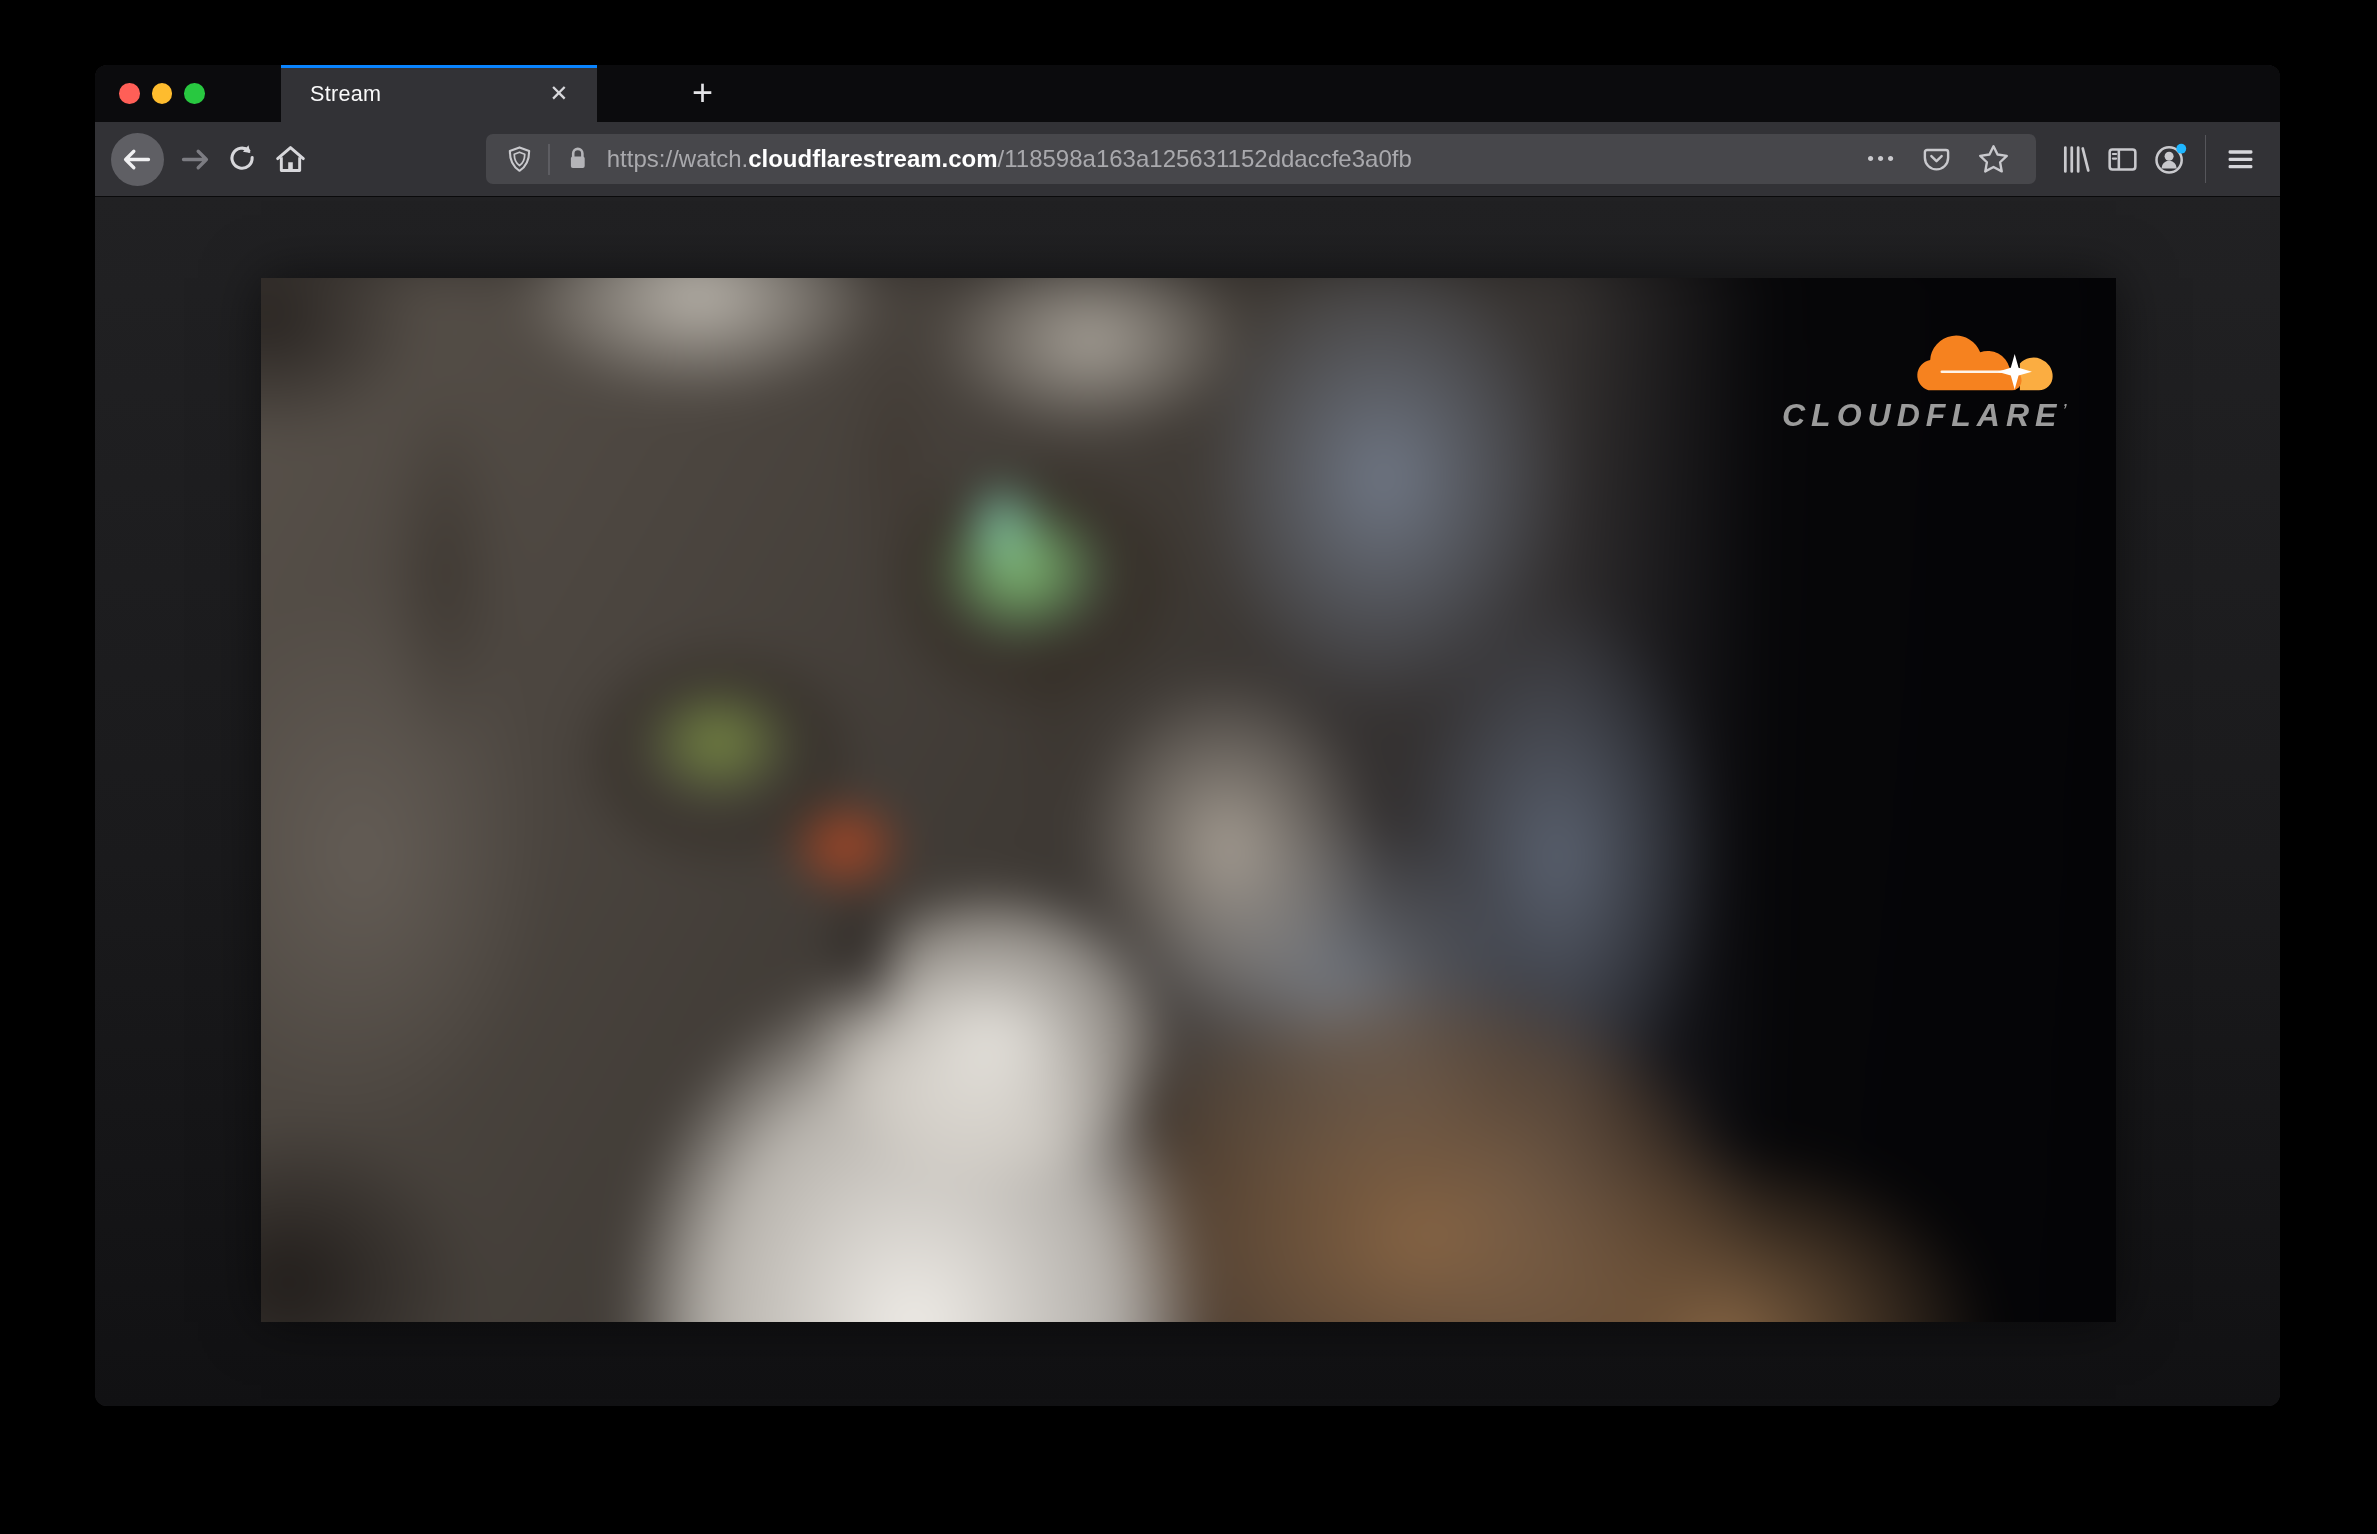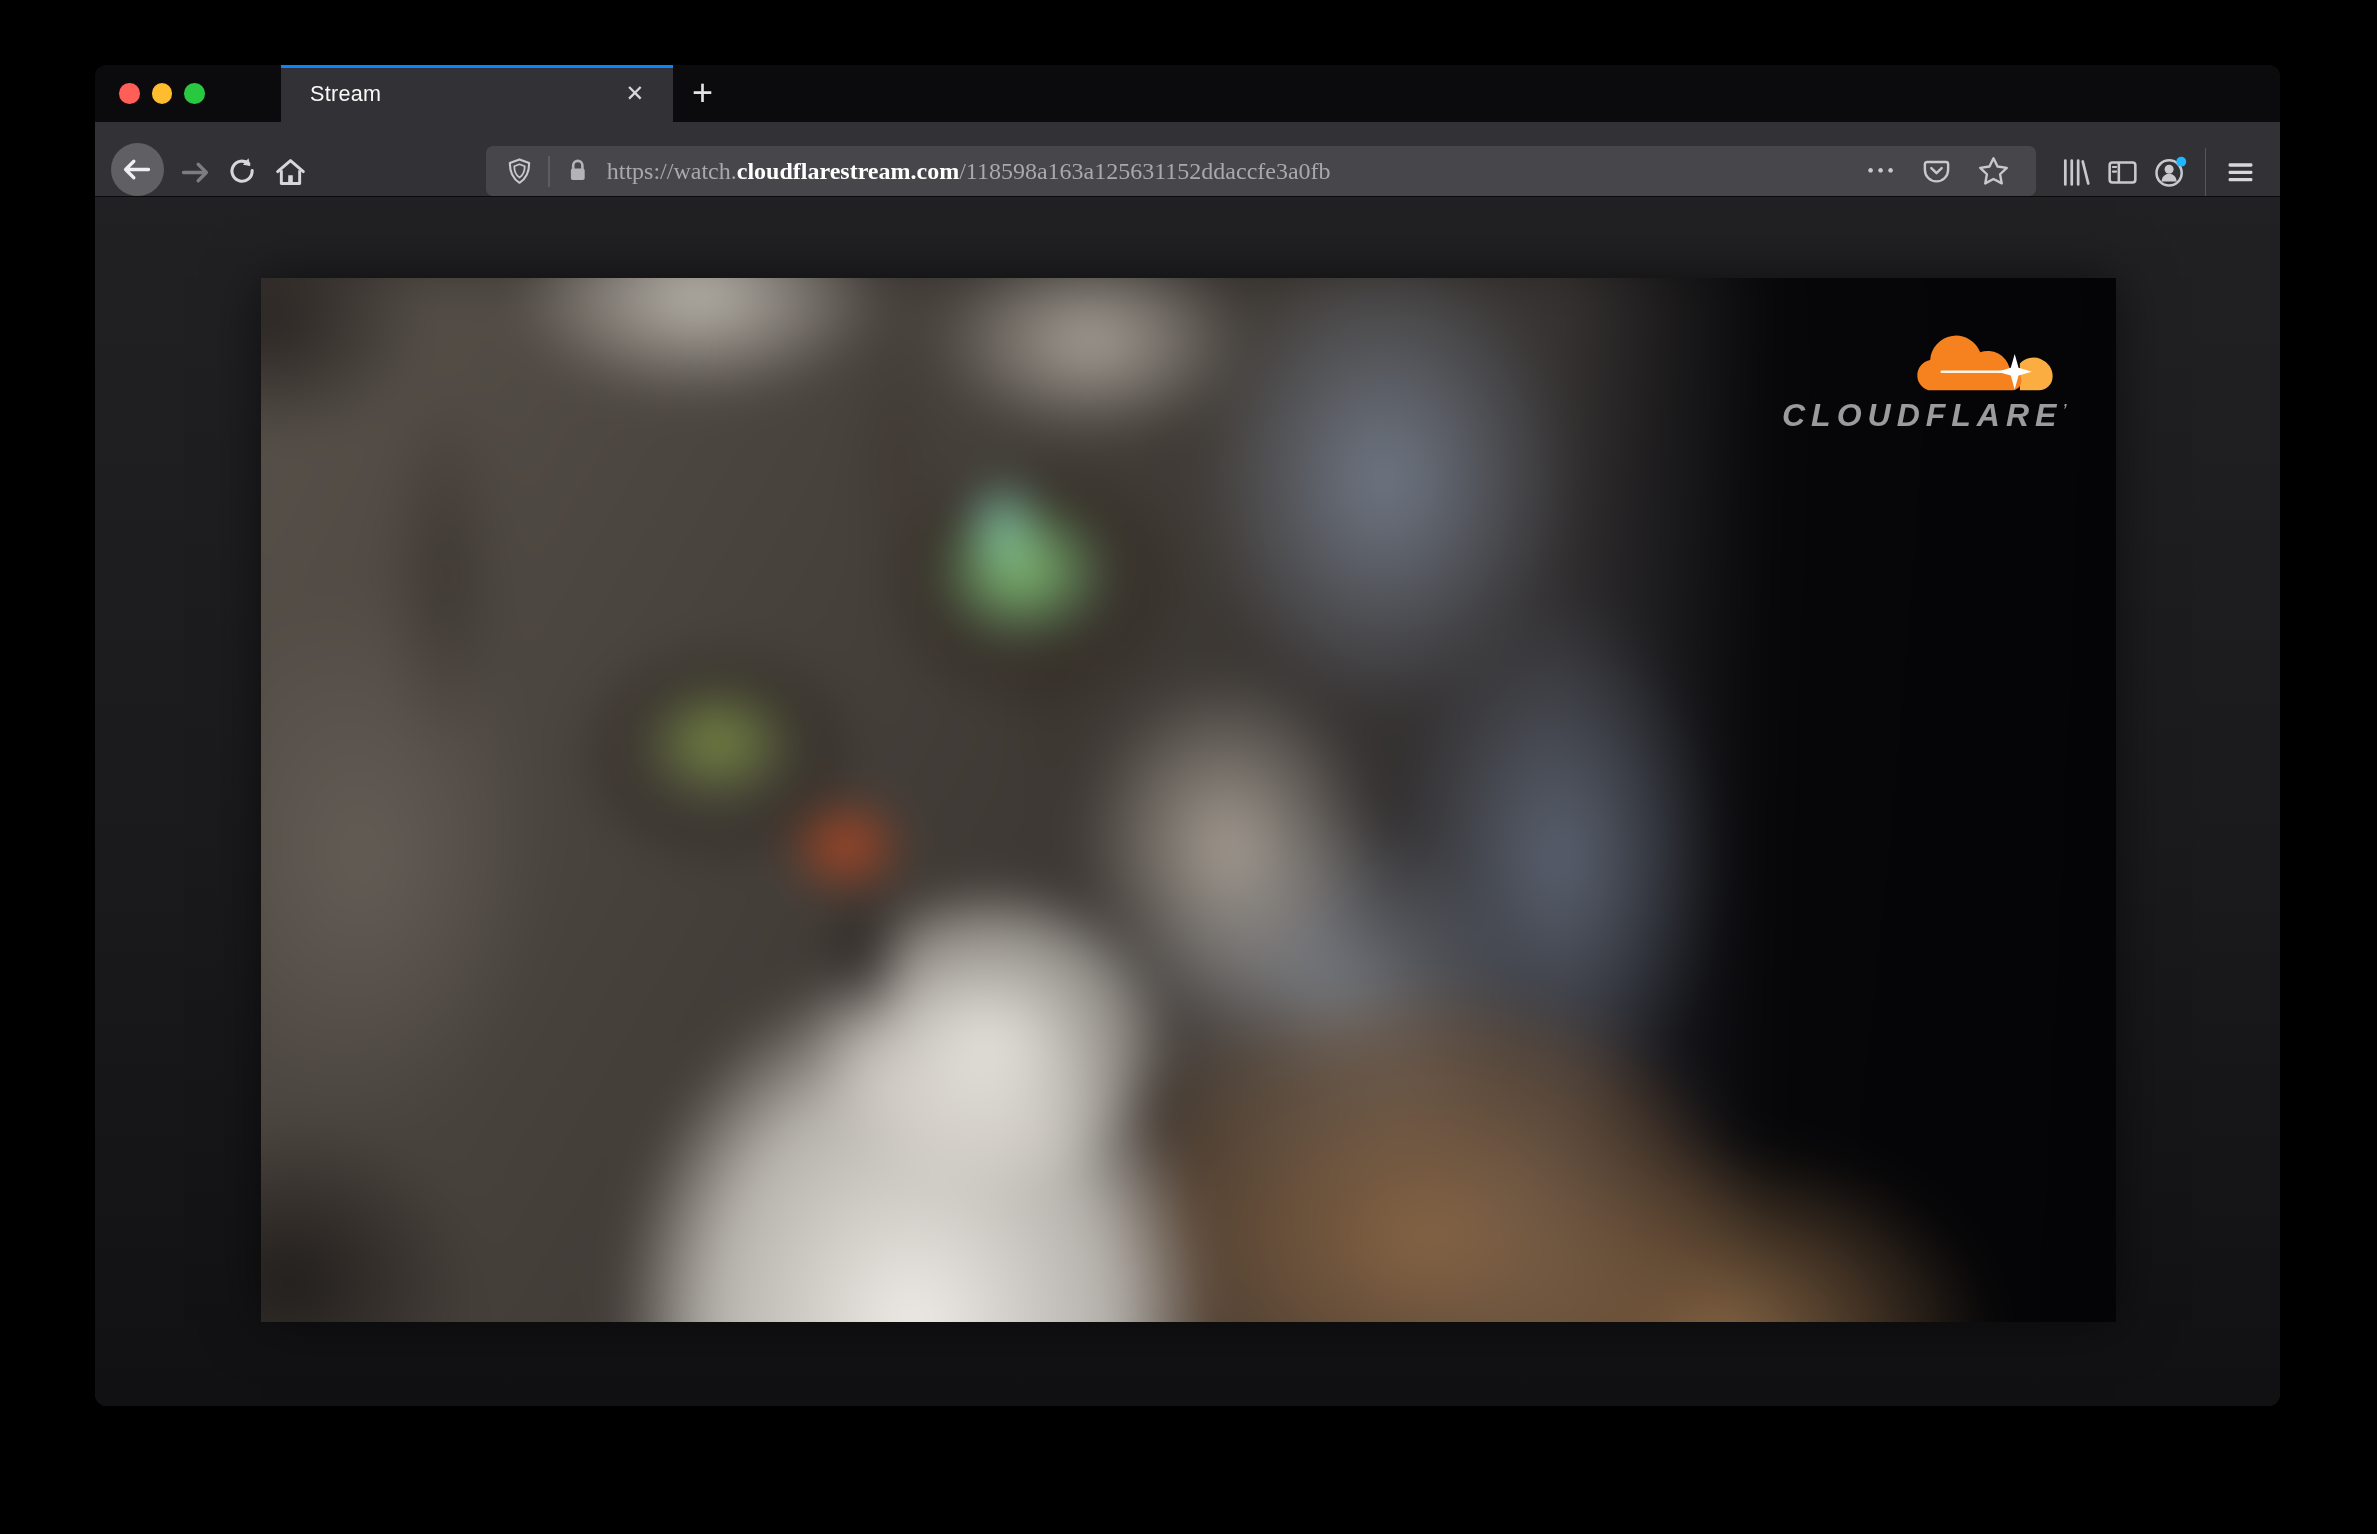--- a/index.html
+++ b/index.html
@@ -12,33 +12,33 @@
              box-shadow:0 17px 69px rgba(0,0,0,0.8); }
 
   
   .tabstrip { position:relative; height:57px; background:#0b0b0d; }
   .traffic { position:absolute; left:24px; top:18px; display:flex; gap:12px; }
   .traffic .light { width:20.7px; height:20.7px; border-radius:50%; }
   .light.red    { background:#ff5f57; }
   .light.yellow { background:#febc2e; }
   .light.green  { background:#28c840; }
 
-  .tab { position:absolute; left:186px; top:0; width:392px; height:57px;
+  .tab { position:absolute; left:186px; top:0; width:316px; height:57px;
          background:#323236; display:flex; align-items:center; padding:0 19px 0 29px; }
   .tab::before { content:""; position:absolute; left:0; top:0; right:0; height:3.4px; background:#0a84ff; }
   .tab-title { flex:1; font-size:21.6px; color:#f9f9fa; letter-spacing:0.3px; }
   .tab-close { width:38px; height:38px; display:flex; align-items:center; justify-content:center;
                color:#d8d8dc; font-size:22.4px; border-radius:3.4px; cursor:default; }
   .newtab { position:absolute; left:587px; top:7.8px; width:41px; height:41px;
             display:flex; align-items:center; justify-content:center;
             color:#e3e3e6; font-size:36px; font-weight:300; border-radius:3.4px; }
 
   
   .toolbar { height:75px; background:#323236; border-bottom:0.9px solid #0a0a0b;
-             display:flex; align-items:flex-end; padding:0 15.5px;font-family:Liberation Serif, serif; }
+             display:flex; align-items:center; padding:0 15.5px; }
   .navbtn { width:48px; height:48px; display:flex; align-items:center; justify-content:center;
             border-radius:5.2px; flex:none; }
   .backbtn { width:53px; height:53px; border-radius:50%; background:#5f5f64;
              display:flex; align-items:center; justify-content:center; flex:none; margin-right:6.9px; }
   .spacer-l { width:172px; flex:none; }
   .icon { display:block; }
 
   .urlbar { flex:1; height:50px; background:#47474b; border-radius:6.9px;
             display:flex; align-items:center; padding:0 19px; min-width:0; }
   .urlbar .divider { width:1.7px; height:31px; background:#5d5d62; margin:0 13.8px; flex:none; }

